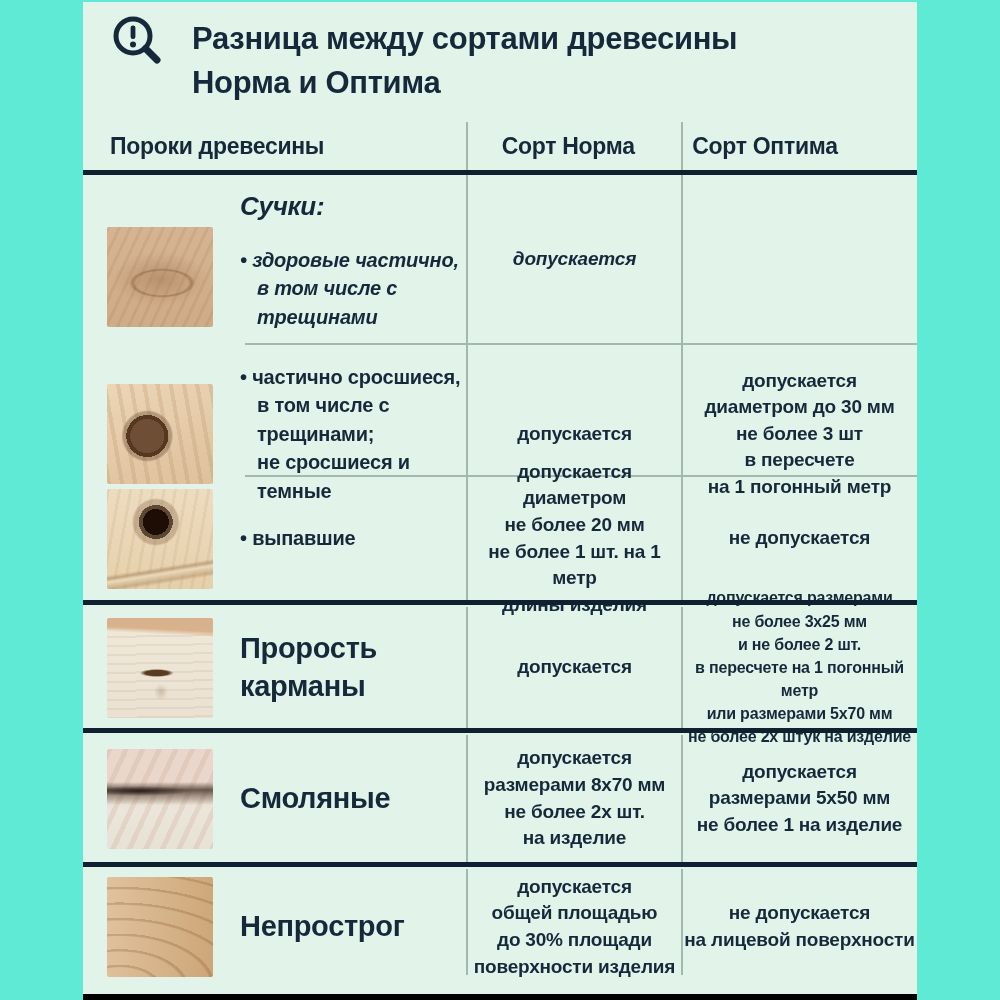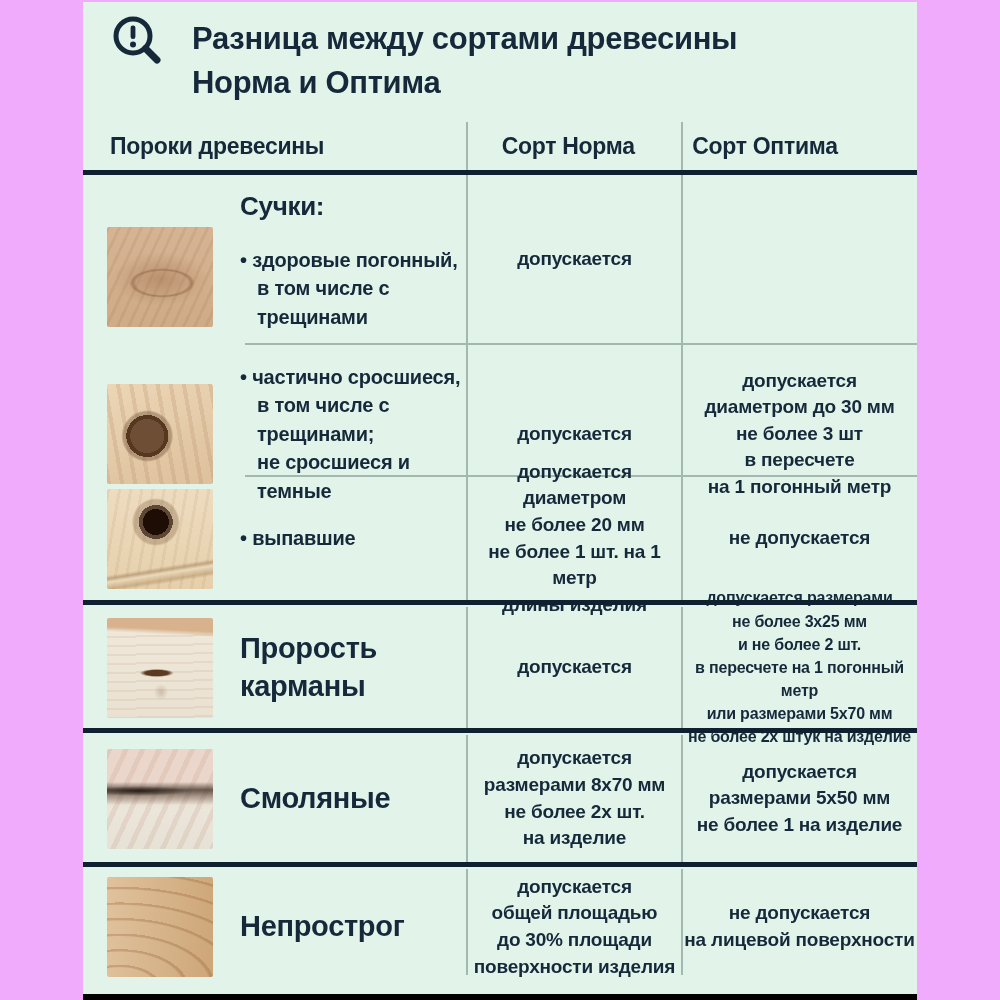--- a/index.html
+++ b/index.html
@@ -1,17 +1,17 @@
 <!DOCTYPE html>
 <html><head>
 <meta charset="utf-8">
 <style>
   html,body{margin:0;padding:0;background:#000;}
   .stage{
-    position:relative;width:1000px;height:1000px;background:#f0abfc;overflow:hidden;
+    position:relative;width:1000px;height:1000px;background:#5eead4;overflow:hidden;
     font-family:"Liberation Sans","DejaVu Sans",sans-serif;font-weight:700;color:#16293a;
   }
   .panel{position:absolute;left:83px;top:2px;width:834px;height:998px;background:#e2f4ea;}
 
   
   .icon-wrap{position:absolute;left:111px;top:14px;width:52px;height:52px;}
   .title{
     position:absolute;left:192px;top:17px;width:712px;
     font-size:31px;line-height:1.42;letter-spacing:-.3px;white-space:pre-line;
   }
@@ -116,26 +116,26 @@
   <div class="vline" style="left:681px;top:869px;height:106px;"></div>
 
   <div class="hline" style="top:343px;"></div>
   <div class="hline" style="top:475px;"></div>
 
   <div class="thick" style="top:170px;"></div>
   <div class="thick" style="top:600px;"></div>
   <div class="thick" style="top:728px;"></div>
   <div class="thick" style="top:862px;"></div>
 
-  <div class="row row-1" style="top:175px;height:168px;">
+  <div class="row row-1" style="top:175px;height:168px;font-style:italic;">
     <div class="cell-defect">
       <div class="wood wood-knot-healthy"></div>
       <div class="defect-body">
         <div class="group-heading">Сучки:</div>
-        <div class="bullet">• здоровые погонный,
+        <div class="bullet">• здоровые частично,
 в том числе с трещинами</div>
       </div>
     </div>
     <div class="cell-val norma">допускается</div>
     <div class="cell-val optima"></div>
   </div>
 
   <div class="row" style="top:345px;height:130px;margin-top:24px;">
     <div class="cell-defect">
       <div class="wood wood-knot-dark"></div>

